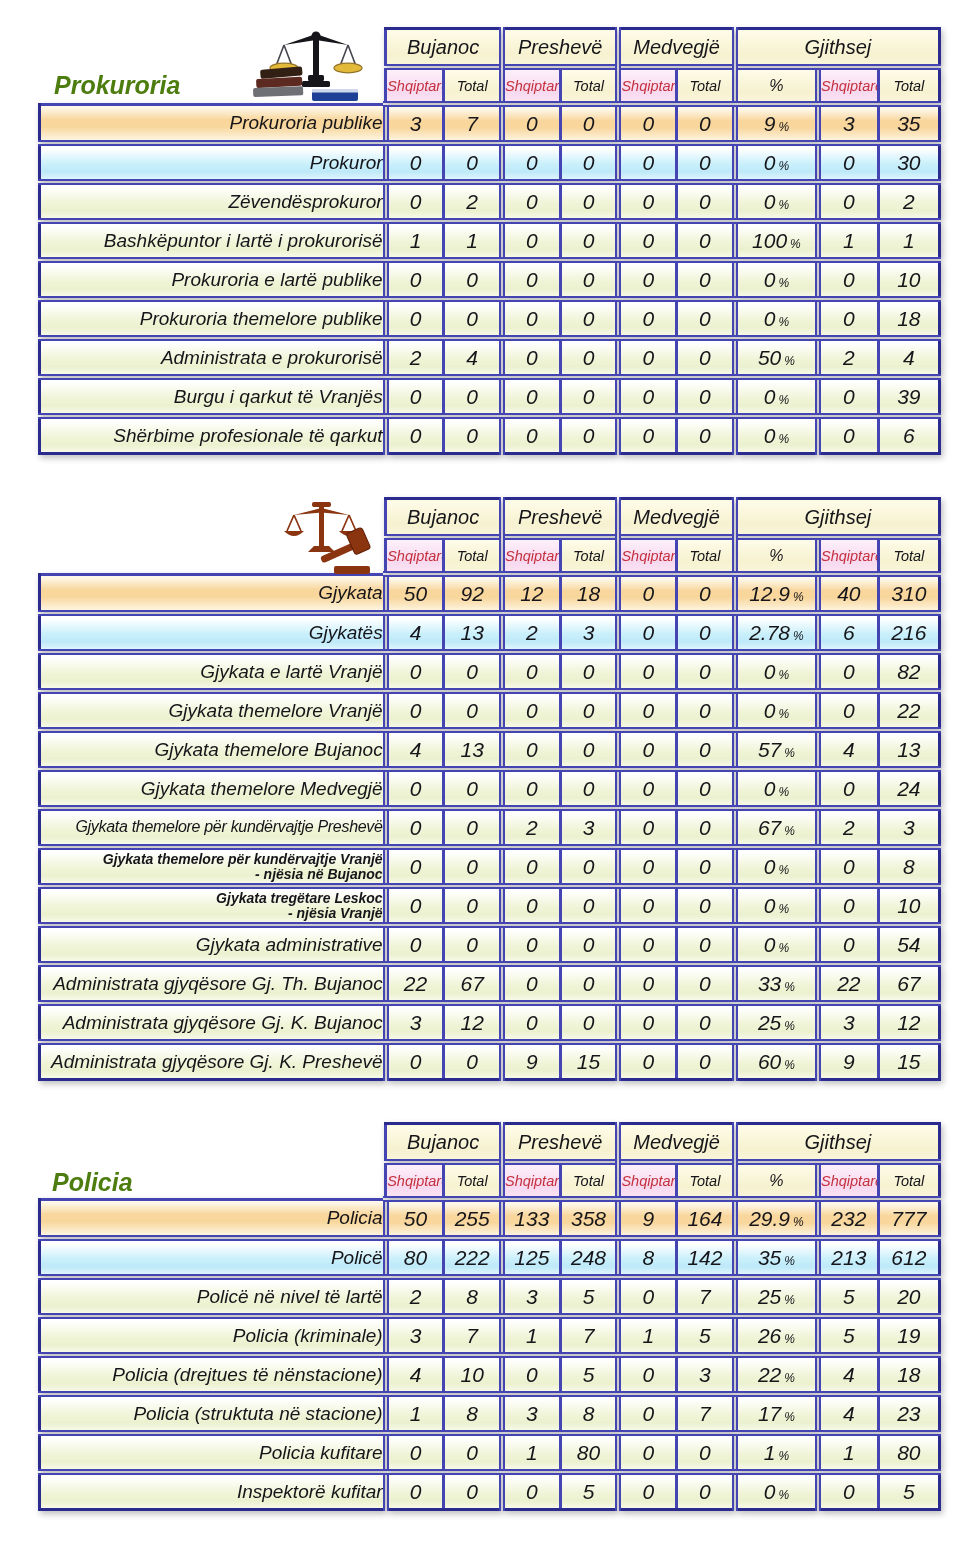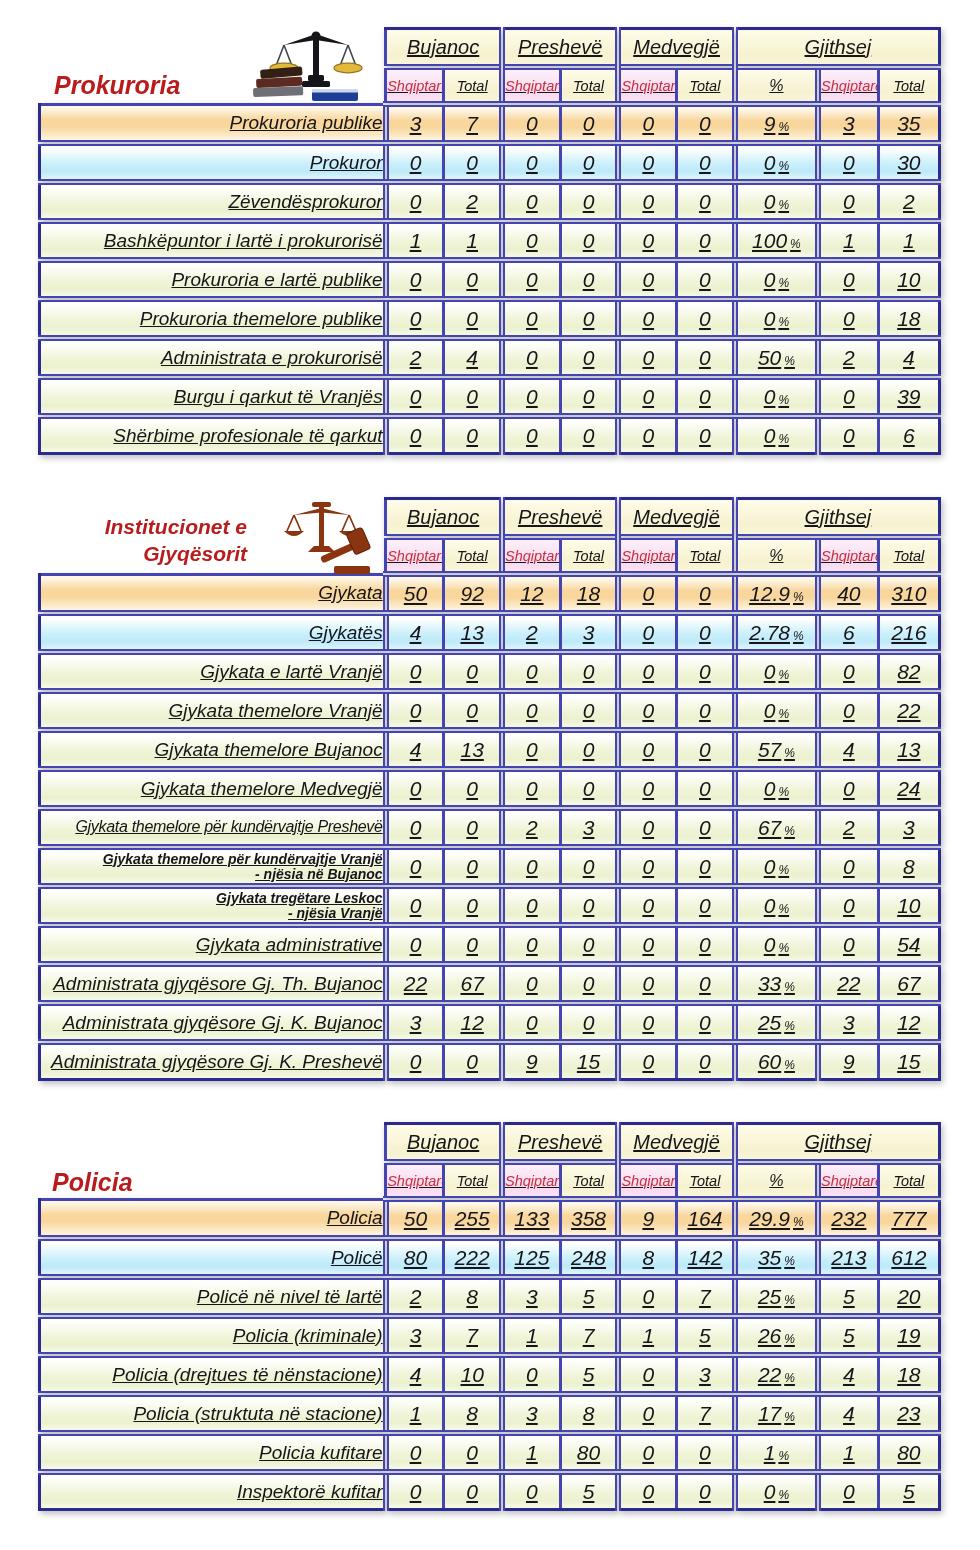--- a/index.html
+++ b/index.html
@@ -4,33 +4,32 @@
 <style>
   html,body{margin:0;padding:0;}
   body{
     width:980px;height:1550px;background:#ffffff;
     font-family:"Liberation Sans",sans-serif;font-style:italic;color:#15151a;
     overflow:hidden;
   }
   .block{position:relative;margin-left:38px;width:903px;}
   .b1{margin-top:27px}.b2{margin-top:42px}.b3{margin-top:41px}
 
-  .title{position:absolute;margin:0;font-style:italic;font-weight:bold;color:#b91c1c;z-index:2;text-align:right;}
+  .title{position:absolute;margin:0;font-style:italic;font-weight:bold;color:#4d7c0f;z-index:2;}
   .t1{left:16px;top:44px;font-size:25px;}
   .t2{left:14px;top:16px;font-size:21px;line-height:27px;width:195px;}
   .t3{left:14px;top:46px;font-size:25px;}
   .icon{position:absolute;z-index:2;}
   .icon1{left:212px;top:2px;}
   .icon2{left:240px;top:4px;}
   .icon3{left:228px;top:3px;}
 
   table.grid{
     border-collapse:collapse;table-layout:fixed;width:903px;
     filter:drop-shadow(2px 3px 3px rgba(110,110,110,.45));
-    text-decoration:underline;
   }
   th,td{border:3px solid #4444b2;padding:0;text-align:center;vertical-align:middle;overflow:hidden;}
 
   
   tbody td{border-top:6px double #4444b2;border-bottom:6px double #4444b2;height:33px;}
   thead tr.sub th{border-top:6px double #4444b2;border-bottom:6px double #4444b2;height:31px;}
   thead tr.cityrow th{height:34px;border-top:3px solid #2b2b8f;}
 
   
   td.gs, th.gs{border-left:6px double #4444b2;}
@@ -221,21 +220,20 @@
           <td>0</td>
           <td class="gs pct"><span>0</span><span class="ps">%</span></td>
           <td class="gs">0</td>
           <td>6</td>
         </tr>
       </tbody>
   </table>
 </section>
 
 <section class="block b2">
-  <h2 class="title t2">Institucionet e Gjyqësorit</h2>
   <div class="icon icon2">
     <svg width="95" height="74" viewBox="0 0 95 74" aria-hidden="true">
       <g fill="#8a3410">
         <rect x="41" y="4" width="5" height="41"></rect>
         <rect x="34" y="1" width="19" height="5" rx="2"></rect>
         <path d="M43.5 7 L16 14 L43.5 11.5 L71 14 Z"></path>
         <path d="M16 14 L9 30 M16 14 L23 30" stroke="#8a3410" stroke-width="1.7" fill="none"></path>
         <path d="M71 14 L64 30 M71 14 L78 30" stroke="#8a3410" stroke-width="1.7" fill="none"></path>
         <path d="M6 30 Q16 40 26 30 Z"></path>
         <path d="M61 30 Q71 40 81 30 Z"></path>

